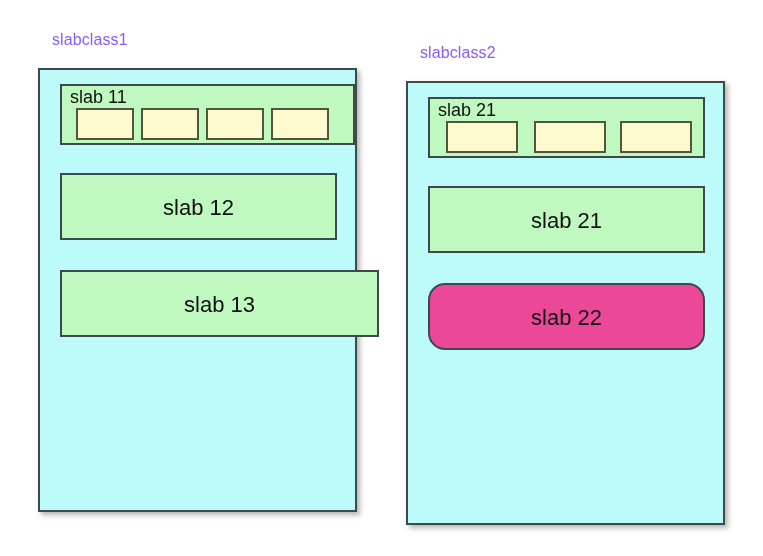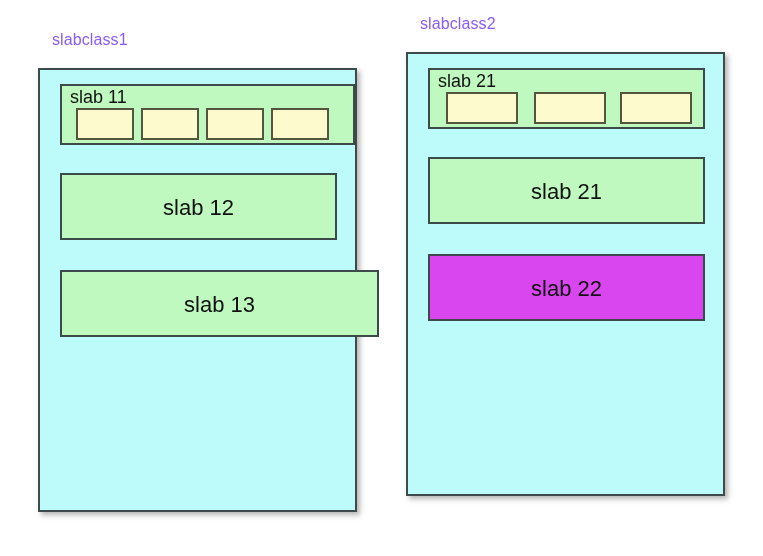--- a/index.html
+++ b/index.html
@@ -107,30 +107,30 @@
           <div class="chunk" style="left: 209px; top: 22px; width: 58px; height: 32px; background: rgb(253, 251, 205); border-color: rgb(84, 85, 63);"></div>
         </div>
         <div class="slab" style="left: 20px; top: 103px; width: 277px; height: 67px; background: rgb(191, 249, 191); border-color: rgb(61, 74, 74);">
           <div class="slab-label-center" style="color: rgb(17, 17, 17);">slab 12</div>
         </div>
         <div class="slab" style="left: 20px; top: 200px; width: 319px; height: 67px; background: rgb(191, 249, 191); border-color: rgb(61, 74, 74);">
           <div class="slab-label-center" style="color: rgb(17, 17, 17);">slab 13</div>
         </div>
       </div>
     </div>
-    <div class="slabclass" style="left: 406px; top: 12px; width: 319px; height: 484px;">
+    <div class="slabclass" style="left: 406px; top: 41px; width: 319px; height: 484px;">
       <div class="slabclass-title">slabclass2</div>
       <div class="slabclass-box" style="background: rgb(189, 251, 251); border-color: rgb(61, 74, 74);">
         <div class="slab" style="left: 20px; top: 14px; width: 277px; height: 61px; background: rgb(191, 249, 191); border-color: rgb(61, 74, 74);">
           <div class="slab-label" style="color: rgb(17, 17, 17);">slab 21</div>
           <div class="chunk" style="left: 16px; top: 22px; width: 72px; height: 32px; background: rgb(253, 251, 205); border-color: rgb(84, 85, 63);"></div>
           <div class="chunk" style="left: 104px; top: 22px; width: 72px; height: 32px; background: rgb(253, 251, 205); border-color: rgb(84, 85, 63);"></div>
           <div class="chunk" style="left: 190px; top: 22px; width: 72px; height: 32px; background: rgb(253, 251, 205); border-color: rgb(84, 85, 63);"></div>
         </div>
         <div class="slab" style="left: 20px; top: 103px; width: 277px; height: 67px; background: rgb(191, 249, 191); border-color: rgb(61, 74, 74);">
           <div class="slab-label-center" style="color: rgb(17, 17, 17);">slab 21</div>
         </div>
-        <div class="slab" style="left: 20px; top: 200px; width: 277px; height: 67px; background: #d946ef; border-color: rgb(61, 74, 74);">
+        <div class="slab" style="left: 20px; top: 200px; width: 277px; height: 67px; background: #ec4899; border-color: rgb(61, 74, 74); border-radius: 17px;">
           <div class="slab-label-center" style="color: rgb(17, 17, 17);">slab 22</div>
         </div>
       </div>
     </div>
   </div>
 
 </body></html>

